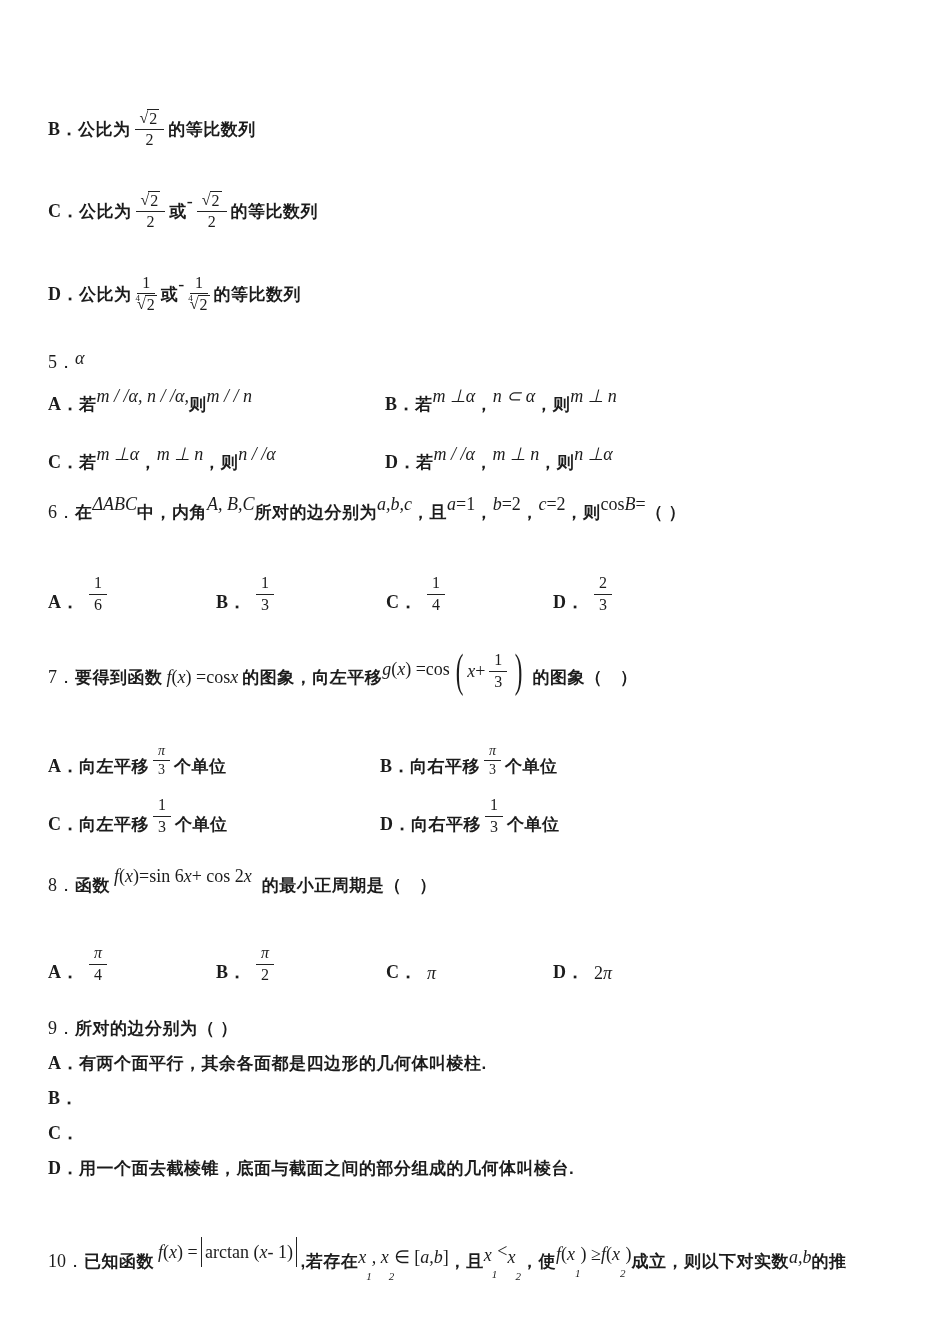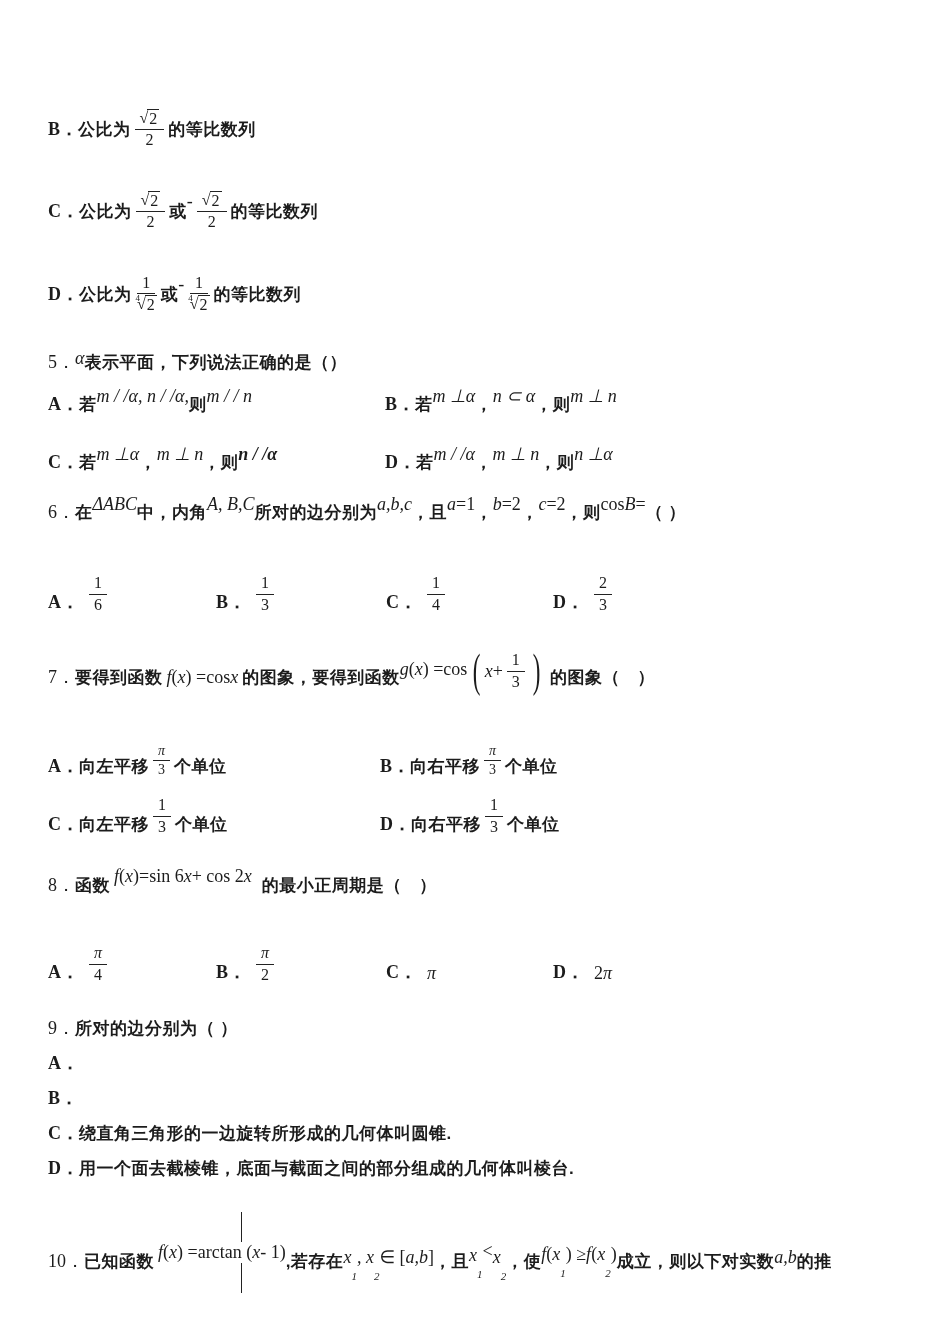--- a/index.html
+++ b/index.html
@@ -18,21 +18,21 @@
   .frac .rm,.frac .it{font-size:inherit;}
   .fn{display:flex;justify-content:center;border-bottom:1px solid #222;padding:0 5px 1px;}
   .fd{display:flex;justify-content:center;padding-top:1px;}
   .sqrt{display:inline-flex;align-items:flex-start;}
   .sqx{font-family:"Liberation Serif",serif;font-size:9px;margin-right:-3px;position:relative;top:-2px;}
   .sqs{font-family:"Liberation Serif",serif;}
   .sqc{border-top:1px solid #222;margin-left:-1px;padding:0 2px;}
   .bp{display:inline-flex;align-items:center;margin:0 2px;}
   .pp{font-family:"Liberation Serif",serif;font-size:46px;font-weight:400;line-height:.85;display:inline-block;transform:scaleX(.5);}
   .bpc{display:inline-flex;align-items:center;}
-  .abs{display:inline-flex;align-items:center;flex-direction:column;}
+  .abs{display:inline-flex;align-items:center;}
   .vb{width:1.4px;height:30px;background:#222;display:inline-block;margin:0 3px;}
   .abc{display:inline-flex;align-items:center;}
 </style>
 </head>
 <body>
 
 <div class="page">
 
   <div class="line" style="top:94px;height:70px">
       <span class="rm" style="font-weight: 700;">B．</span>
@@ -107,21 +107,20 @@
             <span class="sqc"><span class="rm">2</span></span>
           </span>
         </span>
       </span>
       <span class="cjk">的等比数列</span>
     </div>
 
   <div class="line" style="top:348px;height:28px">
       <span class="rm">5．</span>
       <span class="it" style="position: relative; top: -4px;">α</span>
-      <span class="cjk">表示平面，下列说法正确的是（）</span>
     </div>
   <div class="line" style="top:382px;height:44px;left:0;right:0">
     <span class="opt" style="left:48px">
         <span class="rm" style="font-weight: 700;">A．</span>
         <span class="cjk">若</span>
         <span class="it" style="position: relative; top: -8px;">m / /α, n / /α,</span>
         <span class="cjk">则</span>
         <span class="it" style="position: relative; top: -8px;">m / / n</span>
       </span>
     <span class="opt" style="left:385px">
@@ -135,21 +134,21 @@
       </span>
   </div>
   <div class="line" style="top:440px;height:44px;left:0;right:0">
     <span class="opt" style="left:48px">
         <span class="rm" style="font-weight: 700;">C．</span>
         <span class="cjk">若</span>
         <span class="it" style="position: relative; top: -8px;">m ⊥α</span>
         <span class="cjk">，</span>
         <span class="it" style="position: relative; top: -8px;">m ⊥ n</span>
         <span class="cjk">，则</span>
-        <span class="it" style="position: relative; top: -8px; font-weight: bold;">n / /α</span>
+        <span class="it" style="position: relative; top: -8px;">n / /α</span>
       </span>
     <span class="opt" style="left:385px">
         <span class="rm" style="font-weight: 700;">D．</span>
         <span class="cjk">若</span>
         <span class="it" style="position: relative; top: -8px;">m / /α</span>
         <span class="cjk">，</span>
         <span class="it" style="position: relative; top: -8px;">m ⊥ n</span>
         <span class="cjk">，则</span>
         <span class="it" style="position: relative; top: -8px;">n ⊥α</span>
       </span>
@@ -232,21 +231,21 @@
   <div class="line" style="top:644px;height:66px">
       <span class="rm">7．</span>
       <span class="cjk">要得到函数</span>
       <span class="gap" style="width: 4px;"></span>
       <span class="it">f</span>
       <span class="rm"> (</span>
       <span class="it">x</span>
       <span class="rm">) =cos </span>
       <span class="it">x</span>
       <span class="gap" style="width: 4px;"></span>
-      <span class="cjk">的图象，要得到函数</span>
+      <span class="cjk">的图象，向左平移</span>
       <span class="it" style="position: relative; top: -8px;">g</span>
       <span class="rm" style="position: relative; top: -8px;"> (</span>
       <span class="it" style="position: relative; top: -8px;">x</span>
       <span class="rm" style="position: relative; top: -8px;">) =cos</span>
       <span class="bp" style="position: relative; top: -6px;">
         <span class="pp">(</span>
         <span class="bpc">
           <span class="it">x</span>
           <span class="rm"> + </span>
           <span class="frac">
@@ -371,27 +370,27 @@
         <span class="it">π</span>
       </span>
   </div>
 
   <div class="line" style="top:1014px;height:28px">
       <span class="rm">9．</span>
       <span class="cjk">所对的边分别为（ ）</span>
     </div>
   <div class="line" style="top:1049px;height:28px">
       <span class="rm" style="font-weight: 700;">A．</span>
+      <span class="cjk">有两个面平行，其余各面都是四边形的几何体叫棱柱.</span>
     </div>
   <div class="line" style="top:1084px;height:28px">
       <span class="rm" style="font-weight: 700;">B．</span>
     </div>
   <div class="line" style="top:1119px;height:28px">
       <span class="rm" style="font-weight: 700;">C．</span>
-      <span class="cjk">绕直角三角形的一边旋转所形成的几何体叫圆锥.</span>
     </div>
   <div class="line" style="top:1154px;height:28px">
       <span class="rm" style="font-weight: 700;">D．</span>
       <span class="cjk">用一个面去截棱锥，底面与截面之间的部分组成的几何体叫棱台.</span>
     </div>
 
   <div class="line" style="top:1236px;height:50px">
       <span class="rm">10．</span>
       <span class="cjk">已知函数</span>
       <span class="gap" style="width: 4px;"></span>

